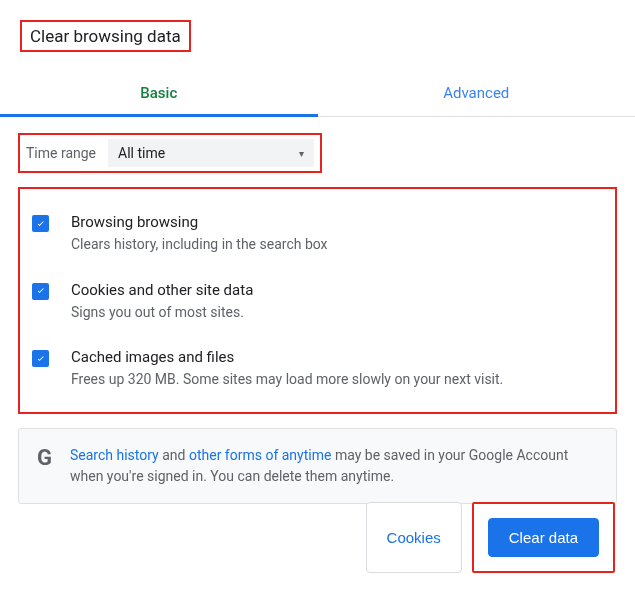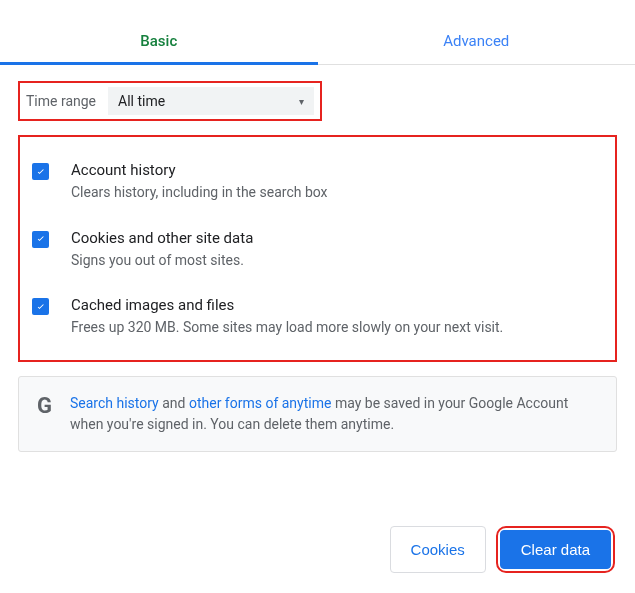--- a/index.html
+++ b/index.html
@@ -154,36 +154,39 @@
       border-radius: 4px;
       cursor: pointer;
     }
     .btn-cancel {
       background: #fff;
       border: 1px solid #dadce0;
       color: #1a73e8;
     }
     .btn-primary-wrap {
       border: 2px solid #e6231f;
-      padding: 2px;
-      border-radius: 10px;
+      padding: 14px;
+      border-radius: 2px;
       display: inline-block;
       text-decoration: underline;
     }
     .btn-primary {
       background: #1a73e8;
       border: 1px solid #1a73e8;
       color: #fff;
     }
   </style>
 </head>
 <body>
 
 <div class="dialog">
 
+  <div class="title-wrap">
+    <div class="title">Clear browsing data</div>
+  </div>
 
   <div class="tabs">
     <div class="tab active">Basic</div>
     <div class="tab">Advanced</div>
   </div>
 
   <div class="content">
 
     <div class="timerange-row">
       <span class="timerange-label">Time range</span>
@@ -195,21 +198,21 @@
 
     <div class="options-block">
 
       <div class="option-row">
         <div class="checkbox">
           <svg viewBox="0 0 24 24">
               <path fill="#fff" d="M9 16.2l-3.5-3.5 1.4-1.4L9 13.4l7.1-7.1 1.4 1.4z"></path>
             </svg>
         </div>
         <div class="option-text">
-          <div class="option-title">Account history</div>
+          <div class="option-title">Browsing browsing</div>
           <div class="option-desc">Clears history, including in the search box</div>
         </div>
       </div>
 
       <div class="option-row">
         <div class="checkbox">
           <svg viewBox="0 0 24 24">
               <path fill="#fff" d="M9 16.2l-3.5-3.5 1.4-1.4L9 13.4l7.1-7.1 1.4 1.4z"></path>
             </svg>
         </div>

